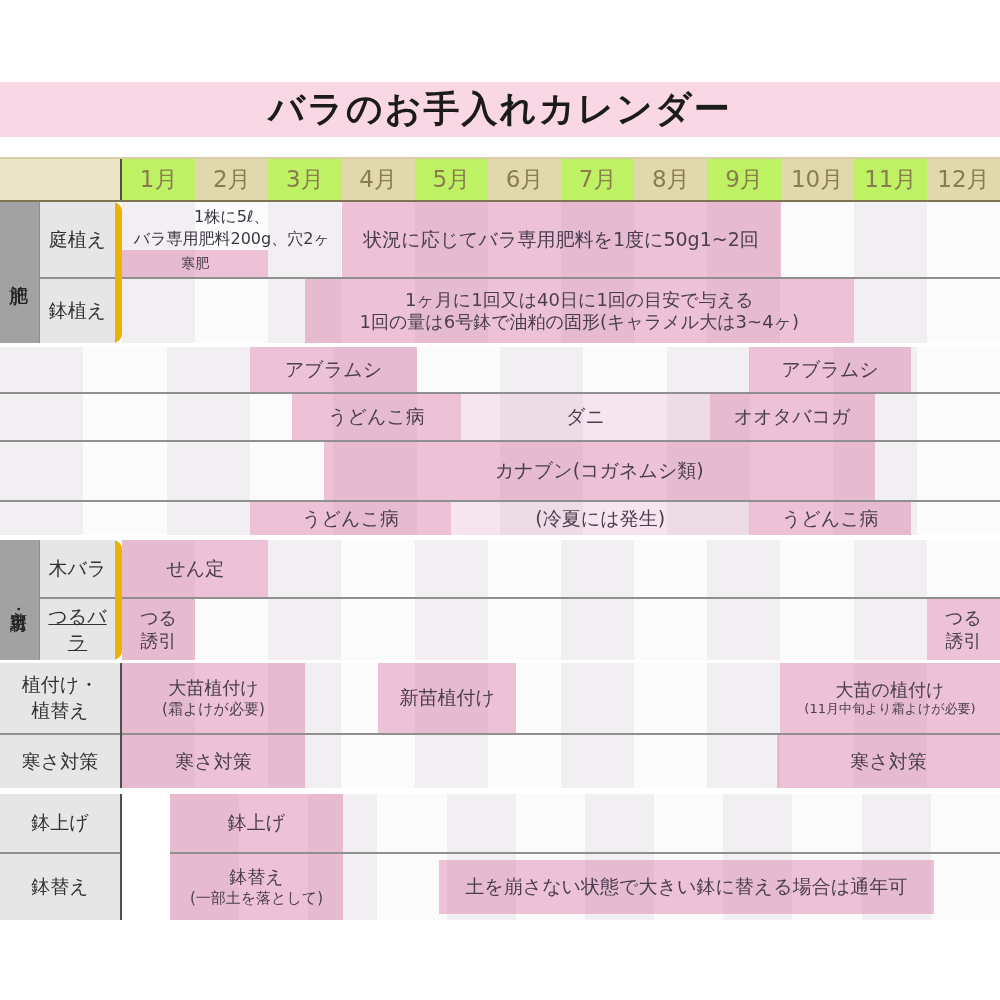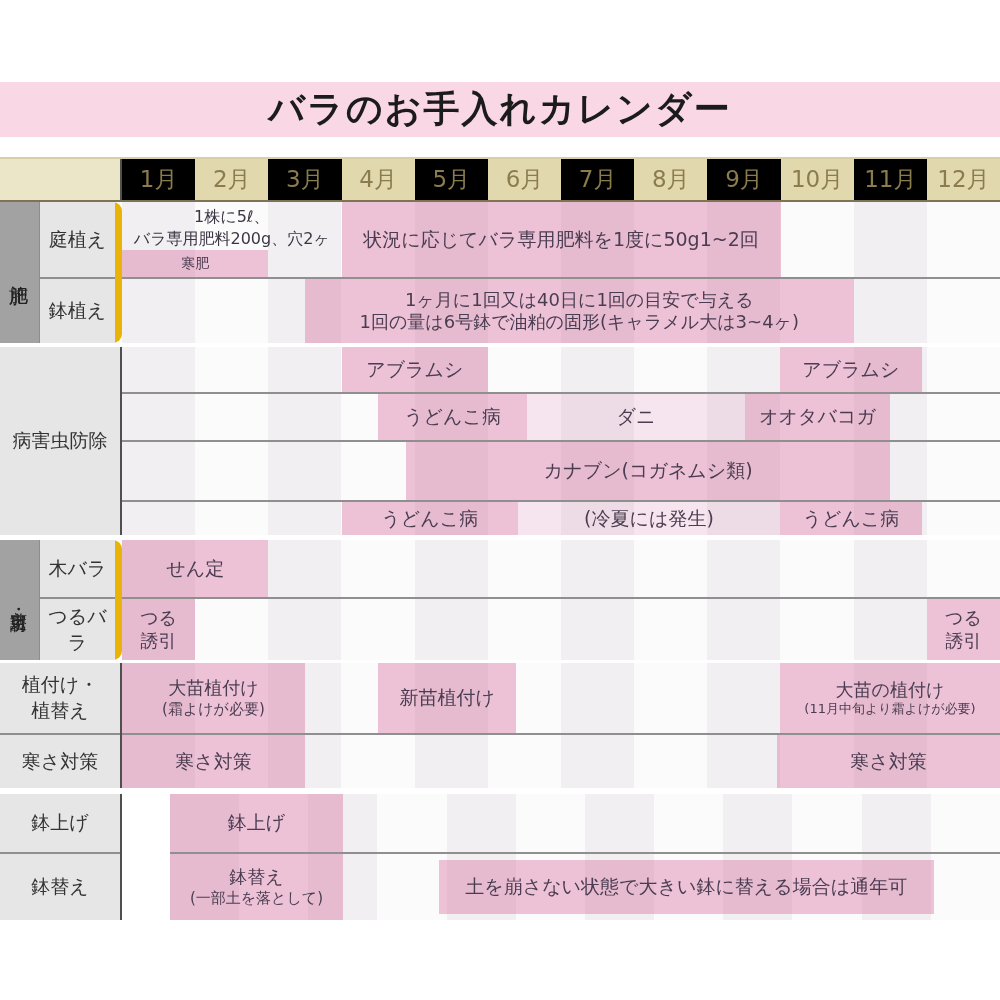--- a/index.html
+++ b/index.html
@@ -13,21 +13,21 @@
   .title-bar h1 { font-size:36px; font-weight:bold; color:#1b1b1b; letter-spacing:2px; }
 
   
   .cal { position:absolute; top:157px; left:0; width:1000px; }
 
   
   .mhead { display:flex; height:45px; border-top:2px solid #d8cfa6; border-bottom:2px solid #7e7453; }
   .mhead .spacer { width:122px; height:100%; background:#ebe6c8; border-right:2px solid #4f4f4f; }
   .mcell { flex:1; display:flex; align-items:center; justify-content:center;
     font-size:23px; color:#8b7c4e; }
-  .mcell.lt { background:#000000; }
+  .mcell.lt { background:#bef264; }
   .mcell.dk { background:#e2d8ae; }
 
   
   .section { display:flex; width:1000px; }
   .axis { width:122px; flex:0 0 122px; border-right:7px solid #eab308; display:flex;border-radius:9px; }
   .glabel { width:40px; flex:0 0 40px; background:#a2a2a2; border-right:1px solid #8d8d8d;
     display:flex; align-items:center; justify-content:center;
     writing-mode:vertical-rl; font-size:19px; color:#222; letter-spacing:3px; }
   .sublabels { flex:1; display:flex; flex-direction:column; }
   .sublabel { background:#e6e6e6; display:flex; align-items:center; justify-content:center;
@@ -109,21 +109,20 @@
           <div class="bar" style="left:0;width:16.67%;top:auto;bottom:0;height:27px;font-size:14px;">寒肥</div>
         </div>
         <div class="crow sep" style="flex:1;padding-left:44px;">
           <div class="bar pre f18" style="left:20.83%;width:62.5%;">1ヶ月に1回又は40日に1回の目安で与える
 1回の量は6号鉢で油粕の固形(キャラメル大は3~4ヶ)</div>
         </div>
       </div>
     </div>
 
     <div class="section mt4" style="height:188px;">
-      <div class="axisfull">病害虫防除</div>
       <div class="chart">
         <div class="crow" style="height:45px;">
           <div class="bar" style="left:25%;width:16.7%;">アブラムシ</div>
           <div class="bar" style="left:74.94%;width:16.16%;">アブラムシ</div>
         </div>
         <div class="crow sep" style="height:48px;">
           <div class="bar" style="left:29.16%;width:16.97%;">うどんこ病</div>
           <div class="bar light" style="left:46.13%;width:24.83%;">ダニ</div>
           <div class="bar" style="left:70.96%;width:16.51%;">オオタバコガ</div>
         </div>
@@ -136,21 +135,21 @@
           <div class="bar" style="left:74.94%;width:16.16%;">うどんこ病</div>
         </div>
       </div>
     </div>
 
     <div class="section mt5" style="height:120px;">
       <div class="axis">
         <div class="glabel" style="letter-spacing:1px;font-size:17px;">剪定・誘引</div>
         <div class="sublabels">
           <div class="sublabel" style="height:57px;">木バラ</div>
-          <div class="sublabel sep" style="flex:1;">つるバラ</div>
+          <div class="sublabel sep" style="flex:1;text-decoration:underline;">つるバラ</div>
         </div>
       </div>
       <div class="chart">
         <div class="crow" style="height:57px;">
           <div class="bar" style="left:0;width:16.67%;">せん定</div>
         </div>
         <div class="crow sep" style="flex:1;">
           <div class="bar pre f18" style="left:0;width:8.33%;">つる
 誘引</div>
           <div class="bar pre f18" style="left:91.67%;width:8.33%;">つる

